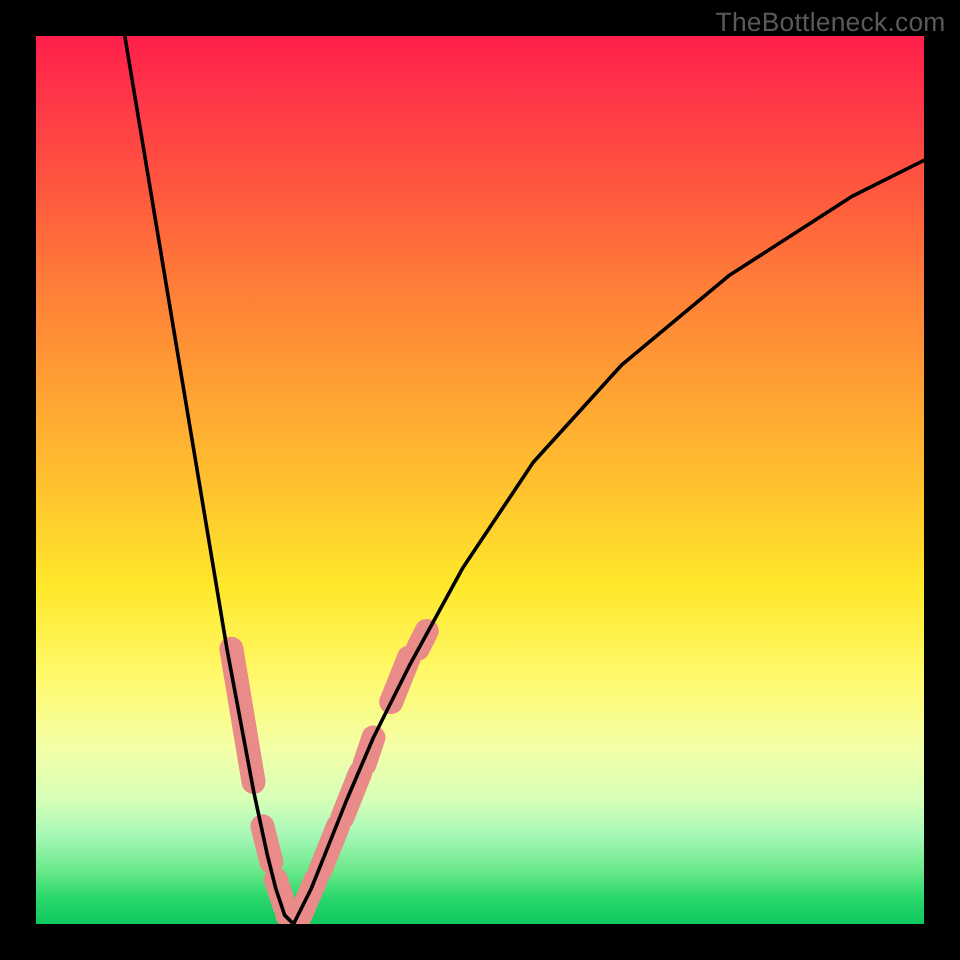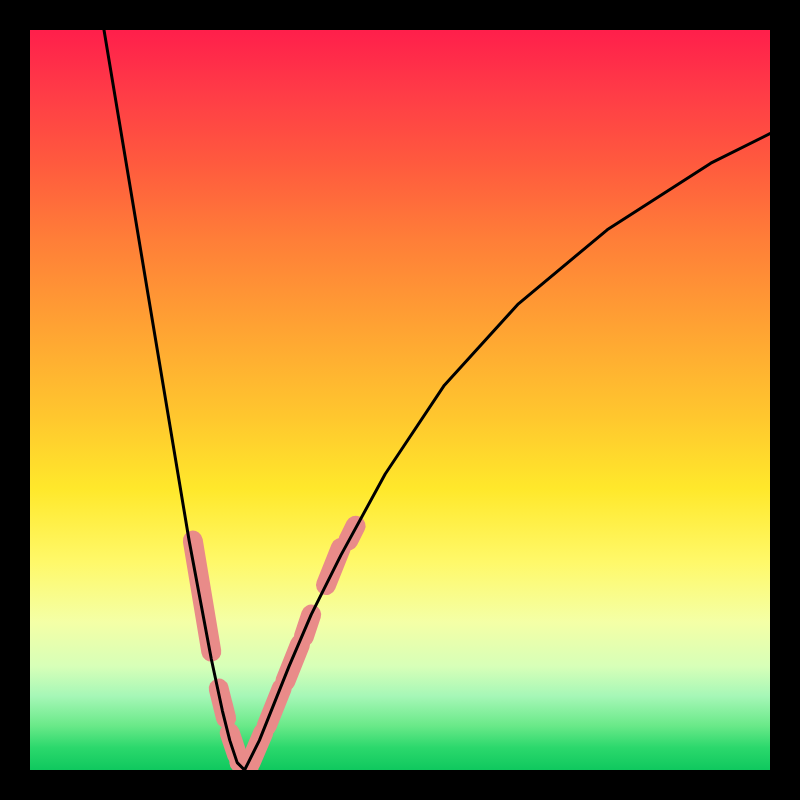--- a/index.html
+++ b/index.html
@@ -60,20 +60,21 @@
     width: 740px;
     height: 740px;
     display: block;
   }
 </style>
 </head>
 <body>
 
 <div class="frame">
 
+  <div class="watermark">TheBottleneck.com</div>
 
   <div class="plot-area">
     <svg class="overlay" viewBox="0 0 740 740" preserveAspectRatio="none">
       <g id="highlight-layer">
           <path d="M162.80 510.60 L181.30 621.60" stroke="#e98b89" stroke-width="20" stroke-linecap="round" fill="none"></path>
           <path d="M188.70 658.60 L196.10 688.20" stroke="#e98b89" stroke-width="20" stroke-linecap="round" fill="none"></path>
           <path d="M199.80 703.00 L207.20 725.20" stroke="#e98b89" stroke-width="20" stroke-linecap="round" fill="none"></path>
           <path d="M209.42 732.60 L218.30 740.00" stroke="#e98b89" stroke-width="20" stroke-linecap="round" fill="none"></path>
           <path d="M220.52 732.60 L233.10 703.00" stroke="#e98b89" stroke-width="20" stroke-linecap="round" fill="none"></path>
           <path d="M236.80 695.60 L251.60 658.60" stroke="#e98b89" stroke-width="20" stroke-linecap="round" fill="none"></path>

